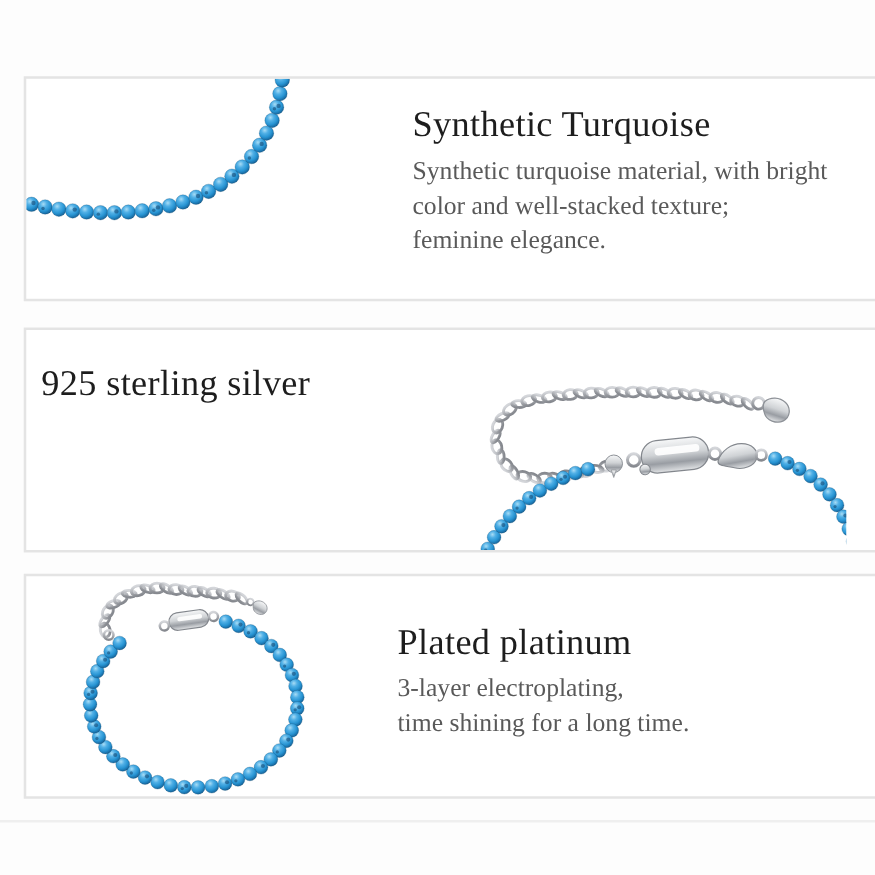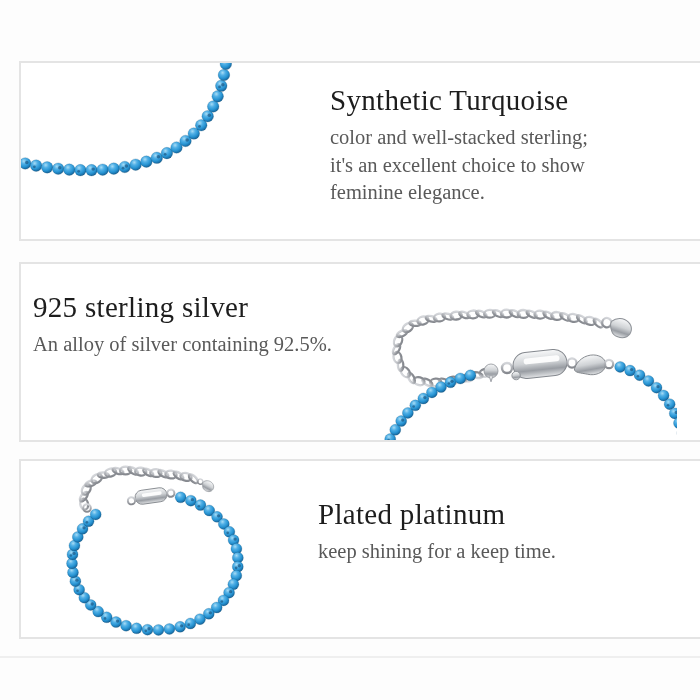--- a/index.html
+++ b/index.html
@@ -20,21 +20,21 @@
   .textblock{position:absolute;}
   .title{
     font-size:29px;color:#1d1d1d;line-height:33px;white-space:nowrap;
     letter-spacing:0.3px;
   }
   .bodytext{margin-top:7px;}
   .bodyline{
     font-size:20.5px;color:#595959;line-height:27.5px;white-space:nowrap;
   }
   #panel1 .textblock{left:309px;top:21px;}
-  #panel2 .textblock{left:12px;top:27px;}
+  #panel2 .textblock{left:12px;top:27px;text-align:center;}
   #panel3 .textblock{left:297px;top:37px;}
   .divider{
     position:absolute;left:0;top:656px;width:700px;height:2px;background:#efefef;
   }
   .hiddendefs{position:absolute;width:0;height:0;}
 </style>
 </head>
 <body>
 
 <svg class="hiddendefs" aria-hidden="true">
@@ -100,22 +100,22 @@
         <circle cx="200.26202392578125" cy="22.77874755859375" r="5.8" fill="url(#beadGrad)" stroke="rgba(12,70,110,0.35)" stroke-width="0.6"></circle>
         <circle cx="201.88602392578125" cy="21.73474755859375" r="1.74" fill="#10426b" opacity="0.55"></circle>
         <circle cx="198.52202392578124" cy="23.93874755859375" r="1.392" fill="#0c3a60" opacity="0.5"></circle>
         <circle cx="202.9481201171875" cy="11.9744234085083" r="5.8" fill="url(#beadGrad)" stroke="rgba(12,70,110,0.35)" stroke-width="0.6"></circle>
         <circle cx="204.83558654785156" cy="1.0017905235290527" r="5.8" fill="url(#beadGrad)" stroke="rgba(12,70,110,0.35)" stroke-width="0.6"></circle>
       </g>
   </svg>
   <div class="textblock">
     <div class="title">Synthetic Turquoise</div>
     <div class="bodytext">
-      <div class="bodyline">color and well-stacked sterling;</div>
-      <div class="bodyline">it's an excellent choice to show</div>
+      <div class="bodyline">Synthetic turquoise material, with bright</div>
+      <div class="bodyline">color and well-stacked texture;</div>
       <div class="bodyline">feminine elegance.</div>
     </div>
   </div>
 </section>
 
 <section class="panel" id="panel2">
   <svg class="art" width="656" height="176" viewBox="0 0 656 176">
 
     <g>
       <path d="M 467,108 C 424,121 396,122 387,111 C 366,90 375,62 404,56 C 452,46 546,48 580,60" fill="none" stroke="none"></path>
@@ -225,21 +225,20 @@
         <circle cx="657.9832153320312" cy="159.0648193359375" r="5.5" fill="url(#beadGrad)" stroke="rgba(12,70,110,0.35)" stroke-width="0.6"></circle>
         <circle cx="661.4655151367188" cy="169.0320587158203" r="5.5" fill="url(#beadGrad)" stroke="rgba(12,70,110,0.35)" stroke-width="0.6"></circle>
         <circle cx="664.3524780273438" cy="179.18846130371094" r="5.5" fill="url(#beadGrad)" stroke="rgba(12,70,110,0.35)" stroke-width="0.6"></circle>
         <circle cx="665.8924780273437" cy="178.19846130371093" r="1.65" fill="#10426b" opacity="0.55"></circle>
         <circle cx="662.7024780273438" cy="180.28846130371093" r="1.3199999999999998" fill="#0c3a60" opacity="0.5"></circle>
       </g>
   </svg>
   <div class="textblock">
     <div class="title">925 sterling silver</div>
     <div class="bodytext">
-      <div class="bodyline">An alloy of silver containing 92.5%.</div>
     </div>
   </div>
 </section>
 
 <section class="panel" id="panel3">
   <svg class="art" width="656" height="176" viewBox="0 0 656 176">
 
     <g>
       <path d="M 64,46 C 56,24 84,6 114,10 C 140,13 160,13 176,19" fill="none" stroke="none"></path>
     <ellipse rx="5.6" ry="3.9" transform="translate(63.15116500854492,43.124664306640625) rotate(-100.19191047492129)" fill="none" stroke="url(#silverStroke)" stroke-width="2.3"></ellipse>
@@ -337,18 +336,19 @@
         <circle cx="61.54746758660572" cy="67.8255431785663" r="5.5" fill="url(#beadGrad)" stroke="rgba(12,70,110,0.35)" stroke-width="0.6"></circle>
         <circle cx="63.08746758660572" cy="66.83554317856631" r="1.65" fill="#10426b" opacity="0.55"></circle>
         <circle cx="67.53929621125504" cy="60.26639530094027" r="5.5" fill="url(#beadGrad)" stroke="rgba(12,70,110,0.35)" stroke-width="0.6"></circle>
         <circle cx="65.88929621125503" cy="61.36639530094027" r="1.3199999999999998" fill="#0c3a60" opacity="0.5"></circle>
         <circle cx="74.69876759047719" cy="53.422892845091255" r="5.5" fill="url(#beadGrad)" stroke="rgba(12,70,110,0.35)" stroke-width="0.6"></circle>
       </g>
   </svg>
   <div class="textblock">
     <div class="title">Plated platinum</div>
     <div class="bodytext">
-      <div class="bodyline">keep shining for a keep time.</div>
+      <div class="bodyline">3-layer electroplating,</div>
+      <div class="bodyline">time shining for a long time.</div>
     </div>
   </div>
 </section>
 
 <div class="divider"></div>
 
 </body></html>

